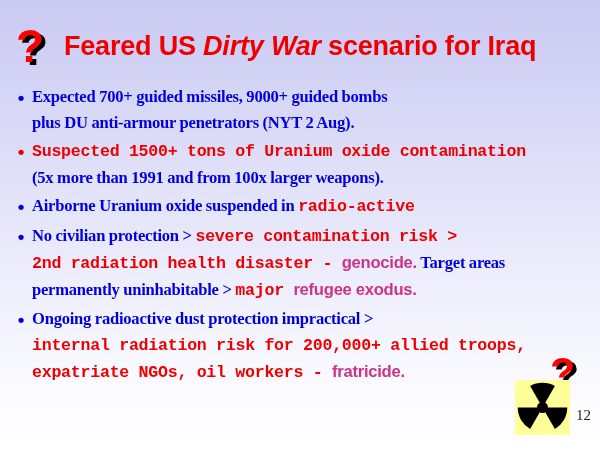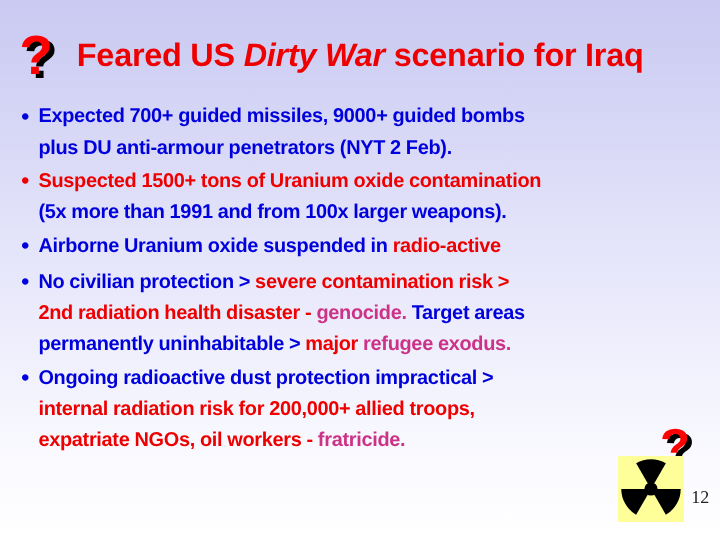--- a/index.html
+++ b/index.html
@@ -84,22 +84,22 @@
   .bullet-marker.red  { color: #ee0000; }
 
   .bullet-body {
     flex: 1 1 auto;
     font-size: 16.6px;
     font-weight: bold;
     line-height: 26px;
     letter-spacing: -0.25px;
     word-spacing: -0.2px;
   }
-  .seg-blue    { color: #0000dd; }
-  .seg-red     { color: #ee0000; }
+  .seg-blue    { color: #0000dd; font-family: Liberation Serif, serif; }
+  .seg-red     { color: #ee0000; font-family: Liberation Mono, monospace; }
   .seg-magenta { color: #cc3388; }
 
   
   .badge-area {
     position: absolute;
     left: 512px;
     top: 352px;
     width: 88px;
     height: 96px;
   }
@@ -155,21 +155,21 @@
       <span>Feared US </span><span class="ital">Dirty War</span><span> scenario for Iraq</span>
     </div>
   </div>
 
   <div class="bullets">
 
     <div class="bullet">
       <div class="bullet-marker blue">•</div>
       <div class="bullet-body">
         <div><span class="seg-blue">Expected 700+ guided missiles, 9000+ guided bombs</span></div>
-        <div><span class="seg-blue">plus DU anti-armour penetrators (NYT 2 Feb).</span></div>
+        <div><span class="seg-blue">plus DU anti-armour penetrators (NYT 2 Aug).</span></div>
       </div>
     </div>
 
     <div class="bullet">
       <div class="bullet-marker red">•</div>
       <div class="bullet-body">
         <div><span class="seg-red">Suspected 1500+ tons of Uranium oxide contamination</span></div>
         <div><span class="seg-blue">(5x more than 1991 and from 100x larger weapons).</span></div>
       </div>
     </div>

